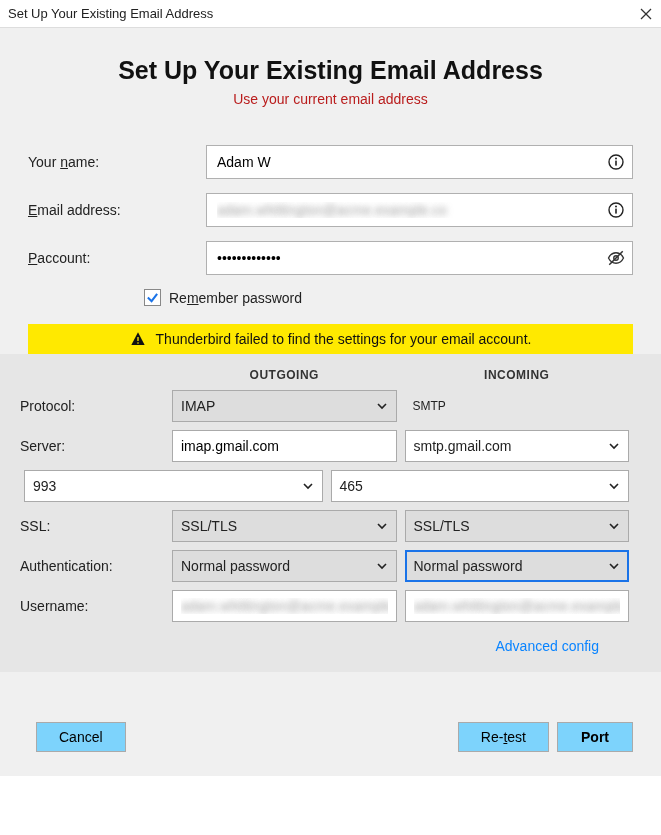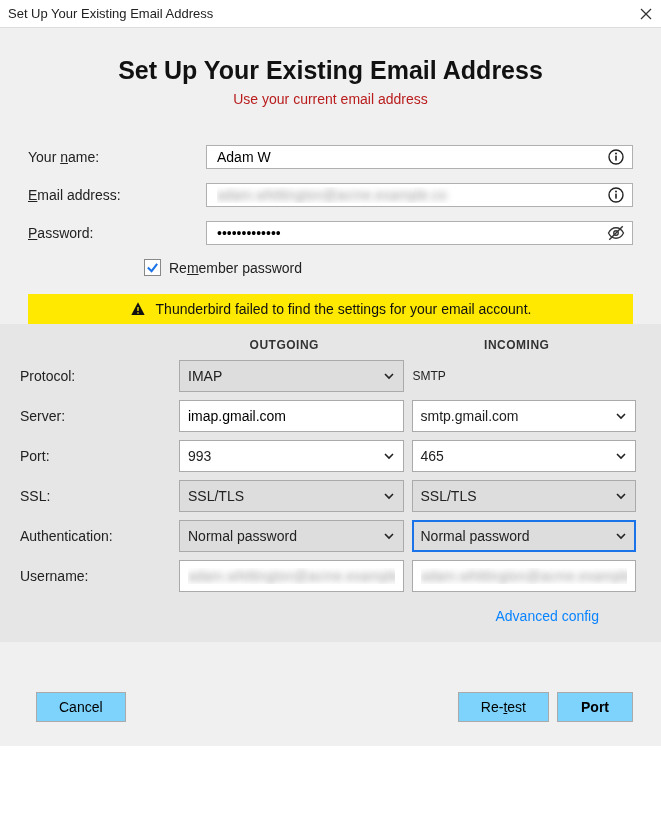--- a/index.html
+++ b/index.html
@@ -59,21 +59,21 @@
     width: 178px;
     font-size: 14px;
   }
   .underl { text-decoration: underline; }
   .input-wrap {
     position: relative;
     flex: 1;
   }
   .txtinput {
     width: 100%;
-    height: 24px;
+    height: 34px;
     border: 1px solid #b0b0b0;
     background: #fff;
     padding: 4px 36px 4px 10px;
     font-size: 14px;
     font-family: inherit;
   }
   .txtinput.blur { color: transparent; text-shadow: 0 0 6px rgba(90,90,90,0.6); }
   .inp-icon {
     position: absolute;
     right: 8px;
@@ -135,21 +135,20 @@
     width: 100%;
     height: 32px;
     border: 1px solid #aaa;
     background: #ddd;
     padding: 0 8px;
     font-size: 14px;
     display:flex;
     align-items:center;
     justify-content:space-between;
     position:relative;
-    margin-left:7px;
   }
   .textcell { background:#fff; }
   .static { height:32px; display:flex; align-items:center; padding:0 8px; font-size:12px; }
   .selectlike.white { background:#fff; }
   .chev {
     width:12px;height:12px;
   }
   .textcell input {
     border:none; outline:none; width:100%; height:100%; font-size:14px; font-family:inherit; background:transparent; padding:0;
   }
@@ -228,21 +227,21 @@
               <circle cx="8" cy="8" r="7" fill="none" stroke="#222" stroke-width="1.4"></circle>
               <circle cx="8" cy="4.6" r="1" fill="#222"></circle>
               <rect x="7.2" y="6.6" width="1.6" height="5" fill="#222"></rect>
             </svg>
         </span>
       </div>
     </div>
 
     <div class="row">
       <div class="label">
-        <span class="underl">P</span><span>assword:</span>
+        <span class="underl">P</span><span>account:</span>
       </div>
       <div class="input-wrap">
         <input class="txtinput" value="•••••••••••••" style="">
         <span class="inp-icon">
           <svg width="18" height="18" viewBox="0 0 24 24">
               <path d="M2 12s3.5-7 10-7 10 7 10 7-3.5 7-10 7S2 12 2 12z" fill="none" stroke="#333" stroke-width="1.8"></path>
               <circle cx="12" cy="12" r="3" fill="none" stroke="#333" stroke-width="1.8"></circle>
               <line x1="3" y1="21" x2="21" y2="3" stroke="#333" stroke-width="2"></line>
             </svg>
         </span>
@@ -305,21 +304,20 @@
         <div class="selectlike white">
           <span>smtp.gmail.com</span>
           <svg class="chev" viewBox="0 0 12 12">
               <polyline points="2,4 6,8 10,4" fill="none" stroke="#222" stroke-width="1.6"></polyline>
             </svg>
         </div>
       </div>
     </div>
 
     <div class="srow">
-      <div class="lbl">Port:</div>
       <div class="c">
         <div class="selectlike white">
           <span>993</span>
           <svg class="chev" viewBox="0 0 12 12">
               <polyline points="2,4 6,8 10,4" fill="none" stroke="#222" stroke-width="1.6"></polyline>
             </svg>
         </div>
       </div>
       <div class="c">
         <div class="selectlike white">

